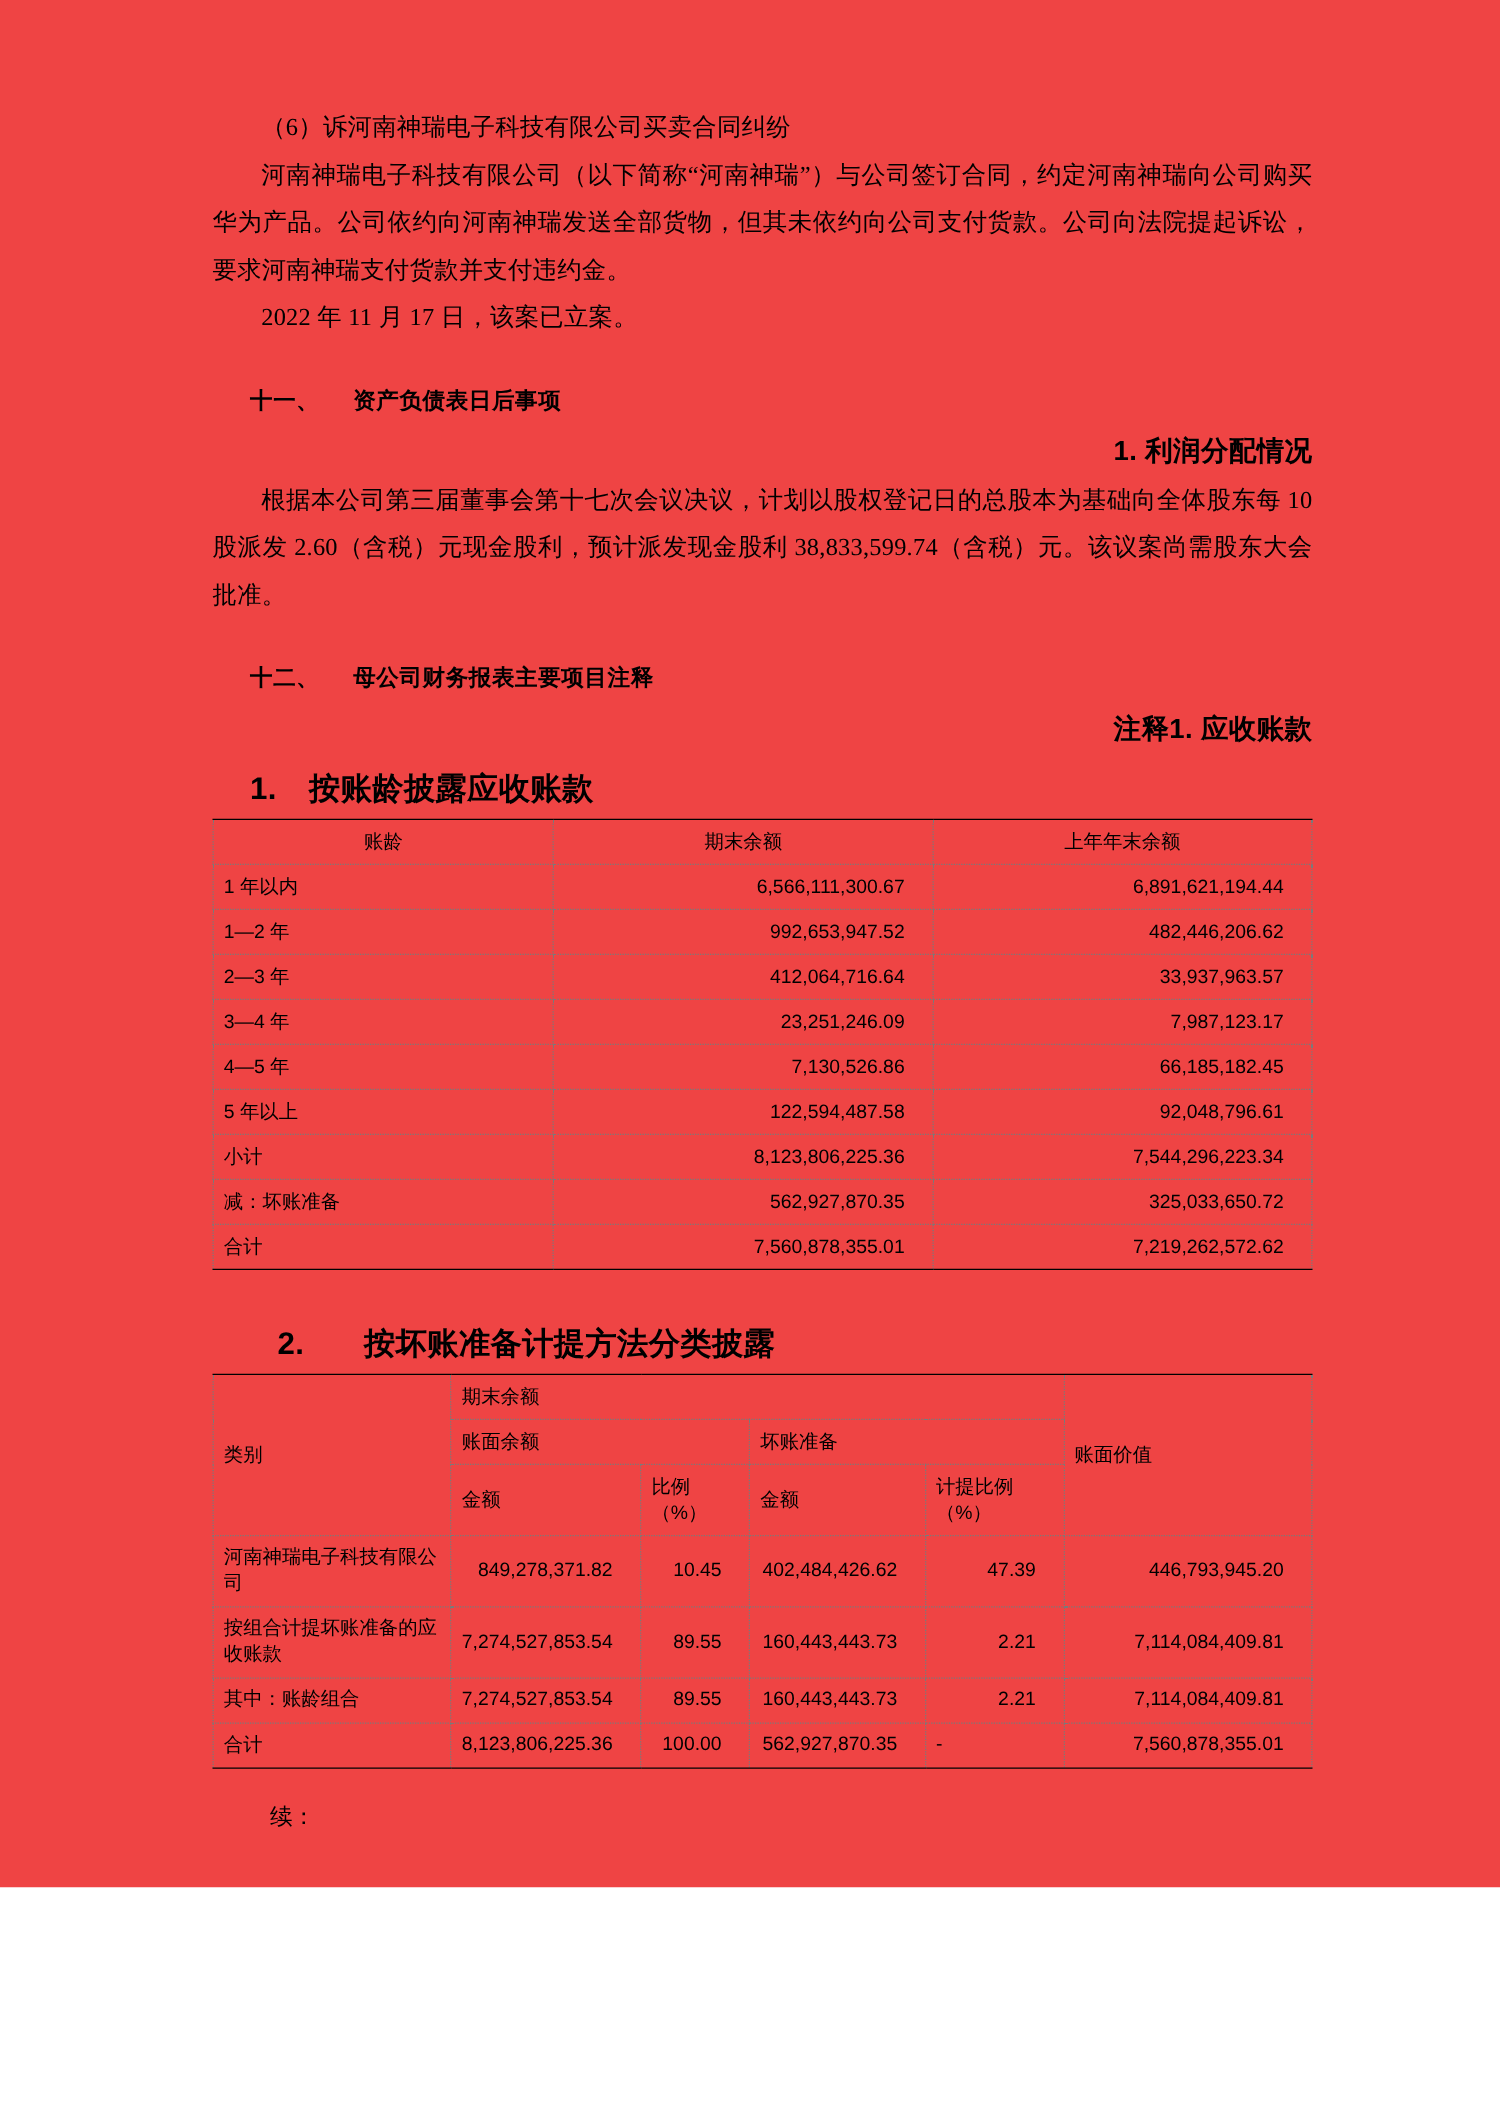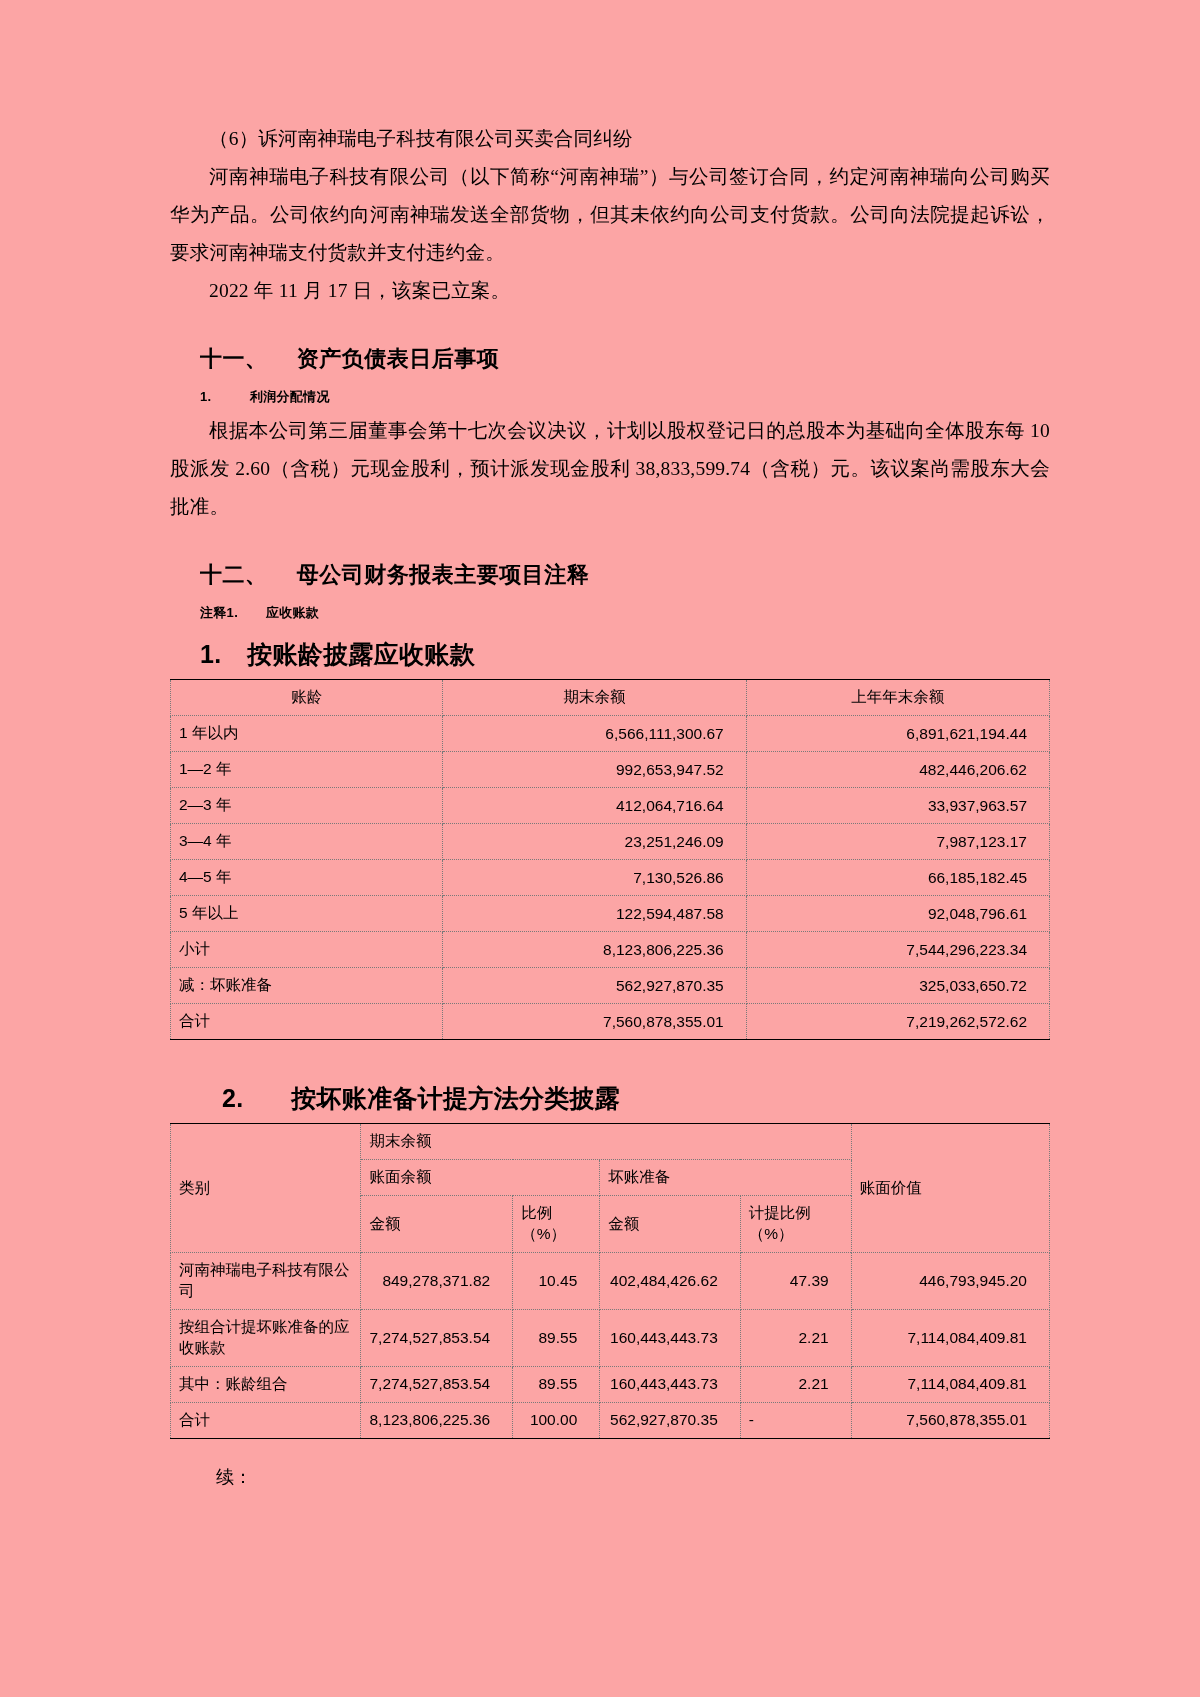--- a/index.html
+++ b/index.html
@@ -7,48 +7,49 @@
     padding: 0;
     background: #ffffff;
   }
   body {
     font-family: "Liberation Serif", "DejaVu Serif", serif;
     color: #000000;
   }
   .page {
     position: relative;
     width: 1200px;
-    height: 1697px;
+    height: 1510px;
     margin: 0 auto;
-    background: #fca5a5;
+    background: #ef4444;
     box-sizing: border-box;
-    padding: 120px 150px 60px 170px;
+    padding: 84px 150px 60px 170px;
   }
   .para {
     font-size: 19.5px;
     line-height: 1.95;
     text-align: justify;
     margin: 0 0 0 0;
     text-indent: 2em;
     letter-spacing: 0.2px;
   }
 
   .h1 {
     font-family: "Liberation Sans", "DejaVu Sans", sans-serif;
     font-weight: bold;
-    font-size: 22px;
+    font-size: 18px;
     margin: 34px 0 8px 30px;
     letter-spacing: 0.5px;
   }
   .h2 {
     font-family: "Liberation Sans", "DejaVu Sans", sans-serif;
     font-weight: bold;
-    font-size: 13px;
+    font-size: 22px;
     margin: 14px 0 6px 30px;
     letter-spacing: 0.3px;
+    text-align: right;
   }
   .h2 .num { display: inline-block; min-width: 46px; }
   .h3 {
     font-family: "Liberation Sans", "DejaVu Sans", sans-serif;
     font-weight: bold;
     font-size: 25px;
     margin: 16px 0 8px 30px;
     letter-spacing: 0.3px;
   }
   .h3 .num { display: inline-block; min-width: 40px; }

